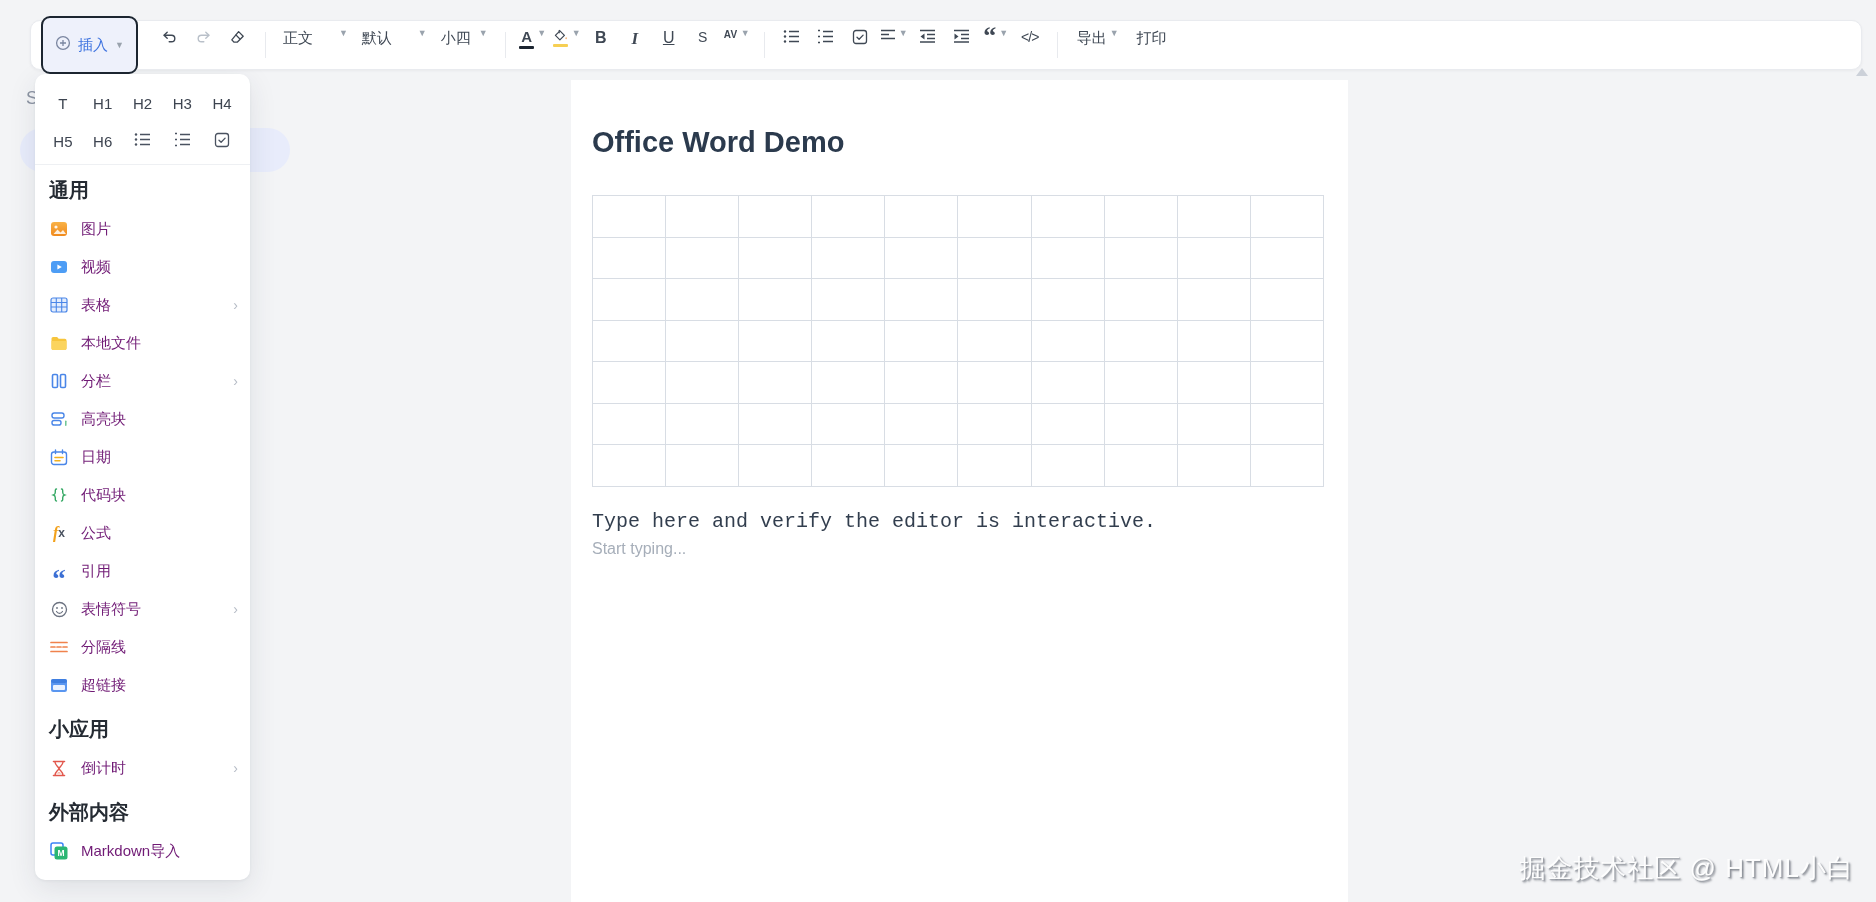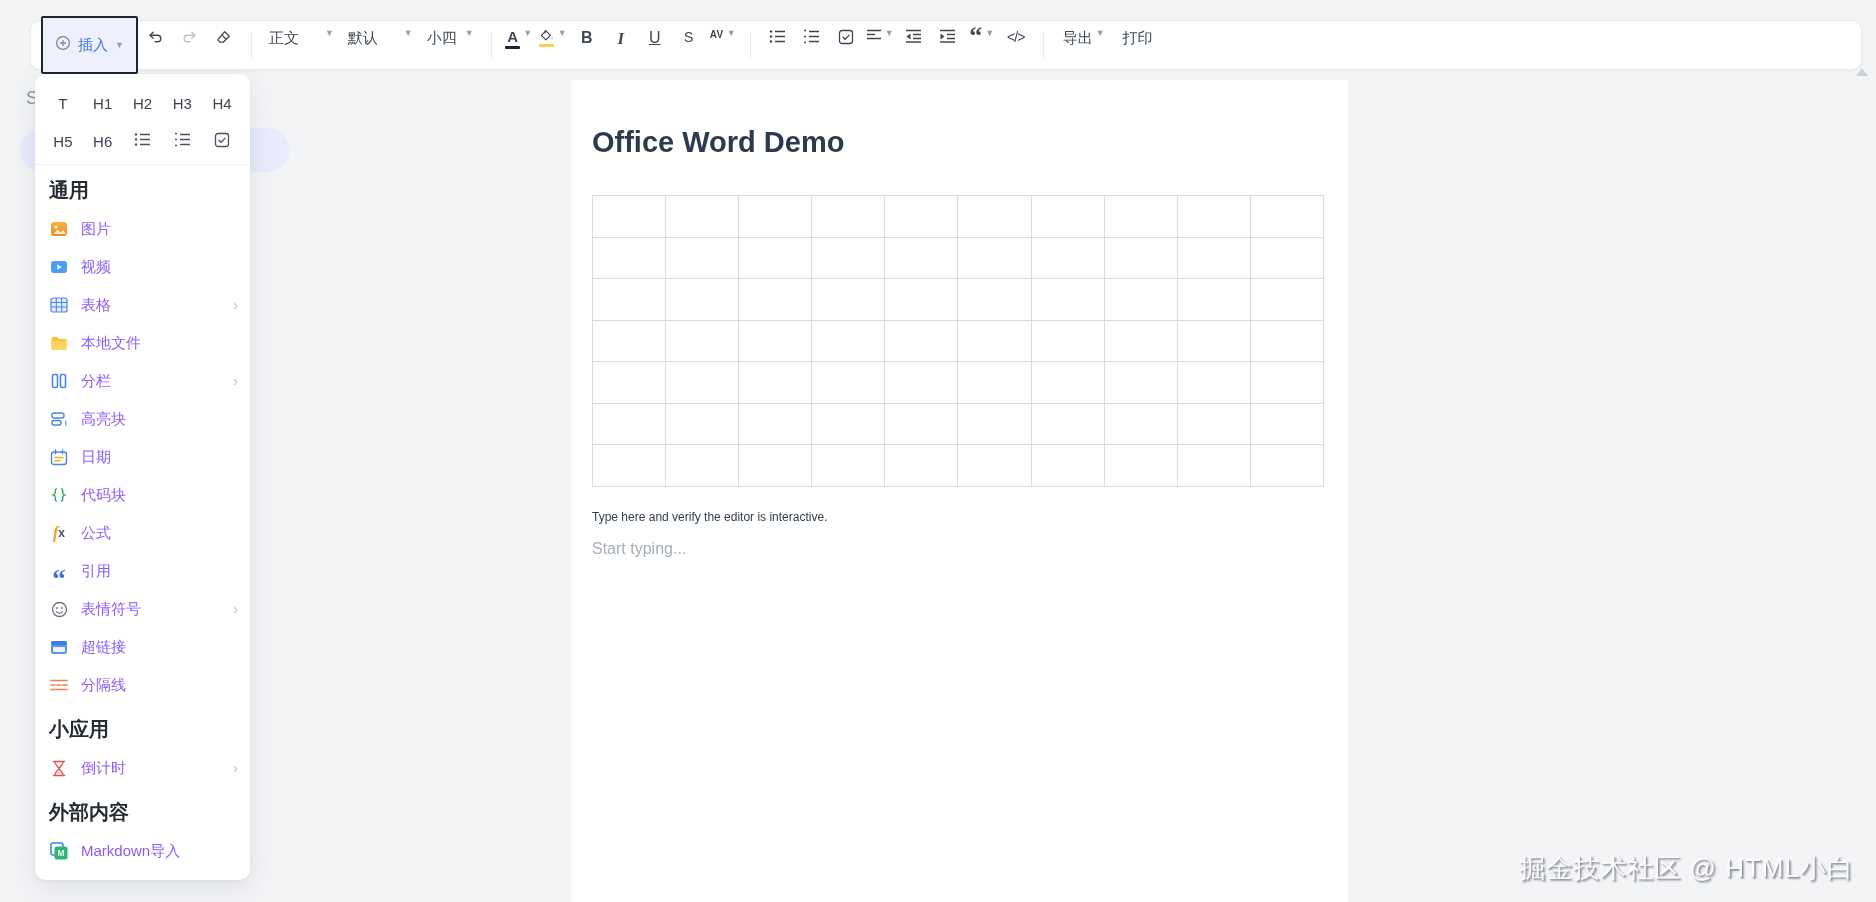--- a/index.html
+++ b/index.html
@@ -24,22 +24,22 @@
     min-width:32px; height:32px; border:none; background:transparent;
     display:flex; justify-content:center; gap:3px;
     border-radius:6px; color:#3f4854; font-size:15px; cursor:pointer;
     font-family:"Liberation Sans", sans-serif;
   }
   .tool-btn svg { display:block; }
   .caret { font-size:9px; color:#9aa3ad; line-height:1; }
   .vdiv { width:1px; height:26px; background:#e8eaee; margin:0 9px; flex:0 0 1px; }
   .insert-btn {
     display:flex; align-items:center; gap:7px;
-    padding:17px 12px; border:2px solid #1c2530; border-radius:2px;
-    background:#eef1fb; cursor:pointer; 
+    padding:17px 12px; border:2px solid #1c2530; border-radius:9px;
+    background:#eef1fb; cursor:pointer; margin-right:14px;
   }
   .insert-btn .insert-label { color:#3f74e0; font-size:15px; }
   .select-btn { padding:0 6px; gap:0; }
   .select-btn .sel-label { margin-right:26px; }
   .select-btn.narrow .sel-label { margin-right:8px; }
   .fmt-letter { font-size:16px; font-weight:700; }
   .fmt-italic { font-family:"Liberation Serif", serif; font-style:italic; font-weight:700; font-size:17px; }
   .fmt-underline { text-decoration:underline; font-weight:400; font-size:16px; }
   .fmt-s { font-size:14px; }
   .fmt-av { font-size:10px; font-weight:700; letter-spacing:.5px; }
@@ -75,21 +75,21 @@
   }
   .menu-divider { height:1px; background:#eef0f3; margin:4px 0 0 0; }
   .menu-section-title {
     font-size:20px; font-weight:700; color:#252b33;
     padding:12px 14px 6px 14px;
   }
   .menu-item {
     height:38px; display:flex; align-items:center; gap:13px;
     padding:0 12px 0 15px; cursor:pointer;
   }
-  .menu-item .mi-label { font-size:15px; color:#8b5cf6; flex:1; }
+  .menu-item .mi-label { font-size:15px; color:#701a75; flex:1; }
   .menu-item .chevron { color:#b6bcc6; font-size:14px; }
   .mi-icon { width:18px; height:18px; display:flex; align-items:center; justify-content:center; flex:0 0 18px; }
   .mi-icon svg { display:block; }
   .fx-glyph { font-size:14px; line-height:1; }
   .fx-glyph .f { color:#f2a11b; font-family:"Liberation Serif", serif; font-style:italic; font-weight:700; font-size:16px; }
   .fx-glyph .x { color:#4a5260; font-weight:700; font-size:12px; }
   .quote66 { color:#3b6fd4; font-family:"Liberation Serif", serif; font-size:27px; font-weight:700; line-height:0; position:relative; top:8px; }
 
   
   .page {
@@ -100,21 +100,21 @@
     position:absolute; left:21px; top:46px;
     font-size:29px; font-weight:700; color:#2b3a4d; letter-spacing:0;
   }
   .doc-table {
     position:absolute; left:21px; top:115px;
     border-collapse:collapse; table-layout:fixed; width:732px;
   }
   .doc-table td { border:1px solid #d8dde4; height:41.5px; }
   .doc-para {
     position:absolute; left:21px; top:430px;
-    font-size:12px; color:#323e4e;
+    font-size:20px; color:#323e4e;font-family:Liberation Mono, monospace;
   }
   .doc-placeholder {
     position:absolute; left:21px; top:460px;
     font-size:16px; color:#a6aeb9;
   }
 
   
   .watermark {
     position:absolute; right:22px; bottom:16px;
     font-size:26px; color:rgba(255,255,255,.96); z-index:3;
@@ -428,38 +428,38 @@
           <circle cx="11" cy="7" r=".9" fill="#6b7280"></circle>
           <path d="M5.5 10.5c.8 1.2 2 1.8 3 1.8s2.2-.6 3-1.8" fill="none" stroke="#6b7280" stroke-width="1.2" stroke-linecap="round"></path>
         </svg>
     </span>
     <span class="mi-label">表情符号</span>
     <span class="chevron">›</span>
   </div>
 
   <div class="menu-item">
     <span class="mi-icon">
+      <svg width="18" height="12" viewBox="0 0 18 12">
+          <path d="M1 1.5h16" stroke="#f0824c" stroke-width="1.7" stroke-linecap="round"></path>
+          <path d="M1 6h4M7 6h4M13 6h4" stroke="#f0824c" stroke-width="1.7" stroke-linecap="round"></path>
+          <path d="M1 10.5h16" stroke="#f0824c" stroke-width="1.7" stroke-linecap="round"></path>
+        </svg>
+    </span>
+    <span class="mi-label">分隔线</span>
+  </div>
+
+  <div class="menu-item">
+    <span class="mi-icon">
       <svg width="18" height="15" viewBox="0 0 18 15">
           <rect x="1" y="1" width="16" height="13" rx="2.2" fill="#5a96f0"></rect>
           <rect x="1" y="1" width="16" height="4" rx="2.2" fill="#3e7ee0"></rect>
           <rect x="3" y="7" width="12" height="5" rx="1" fill="#eaf2ff"></rect>
         </svg>
     </span>
     <span class="mi-label">超链接</span>
-  </div>
-
-  <div class="menu-item">
-    <span class="mi-icon">
-      <svg width="18" height="12" viewBox="0 0 18 12">
-          <path d="M1 1.5h16" stroke="#f0824c" stroke-width="1.7" stroke-linecap="round"></path>
-          <path d="M1 6h4M7 6h4M13 6h4" stroke="#f0824c" stroke-width="1.7" stroke-linecap="round"></path>
-          <path d="M1 10.5h16" stroke="#f0824c" stroke-width="1.7" stroke-linecap="round"></path>
-        </svg>
-    </span>
-    <span class="mi-label">分隔线</span>
   </div>
 
   <div class="menu-section-title">小应用</div>
 
   <div class="menu-item">
     <span class="mi-icon">
       <svg width="16" height="17" viewBox="0 0 16 17">
           <path d="M2.5 1.5h11M2.5 15.5h11" stroke="#e2574c" stroke-width="1.6" stroke-linecap="round"></path>
           <path d="M4 1.5c0 4 3 4.5 4 7-1 2.5-4 3-4 7M12 1.5c0 4-3 4.5-4 7 1 2.5 4 3 4 7" fill="none" stroke="#e2574c" stroke-width="1.4"></path>
           <path d="M6 13.5c.6-1.6 3.4-1.6 4 0z" fill="#f2a08d"></path>

